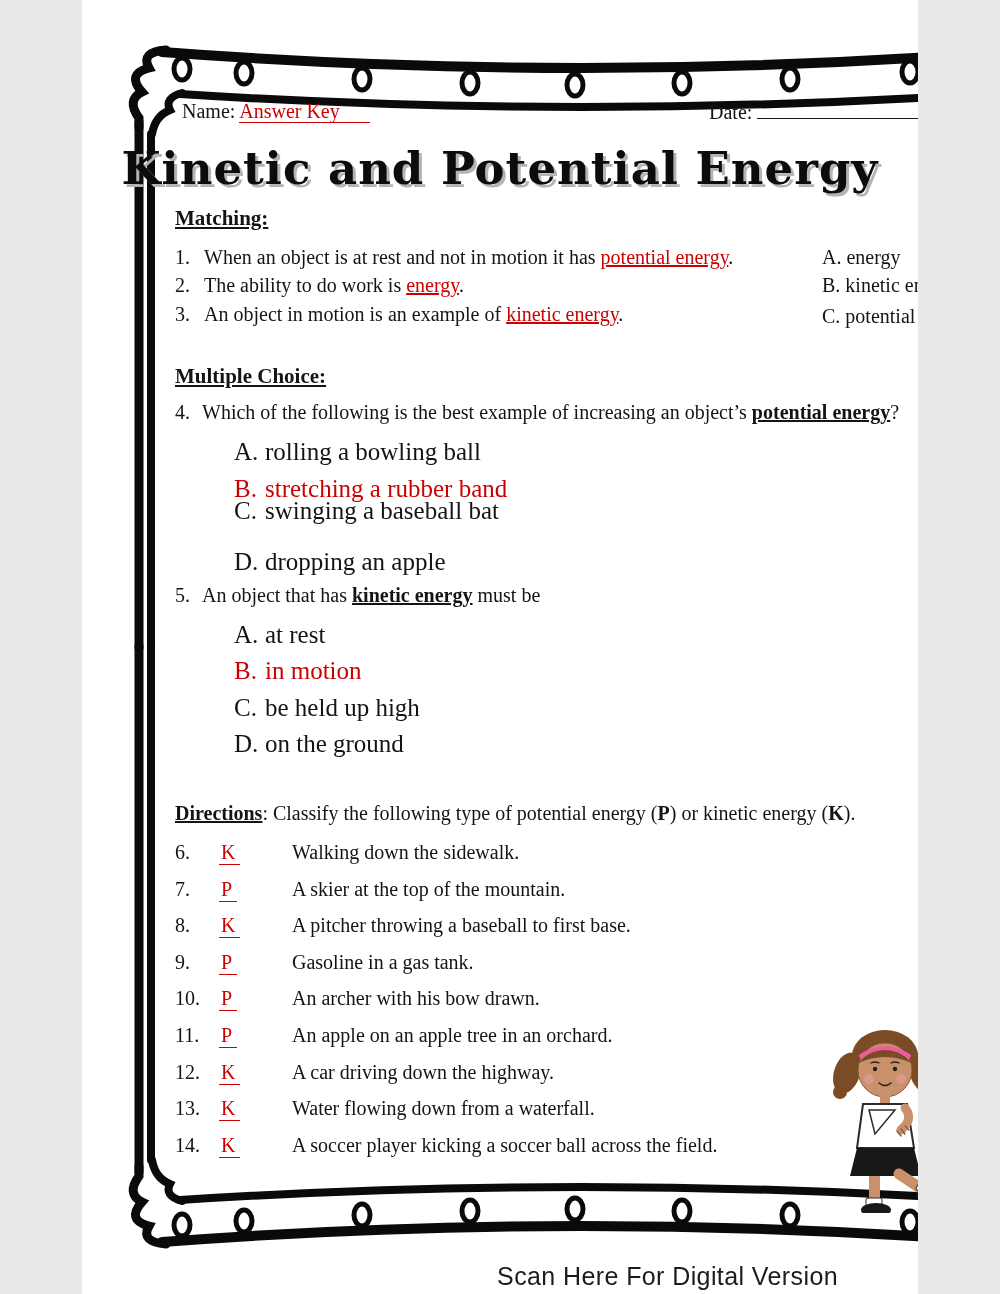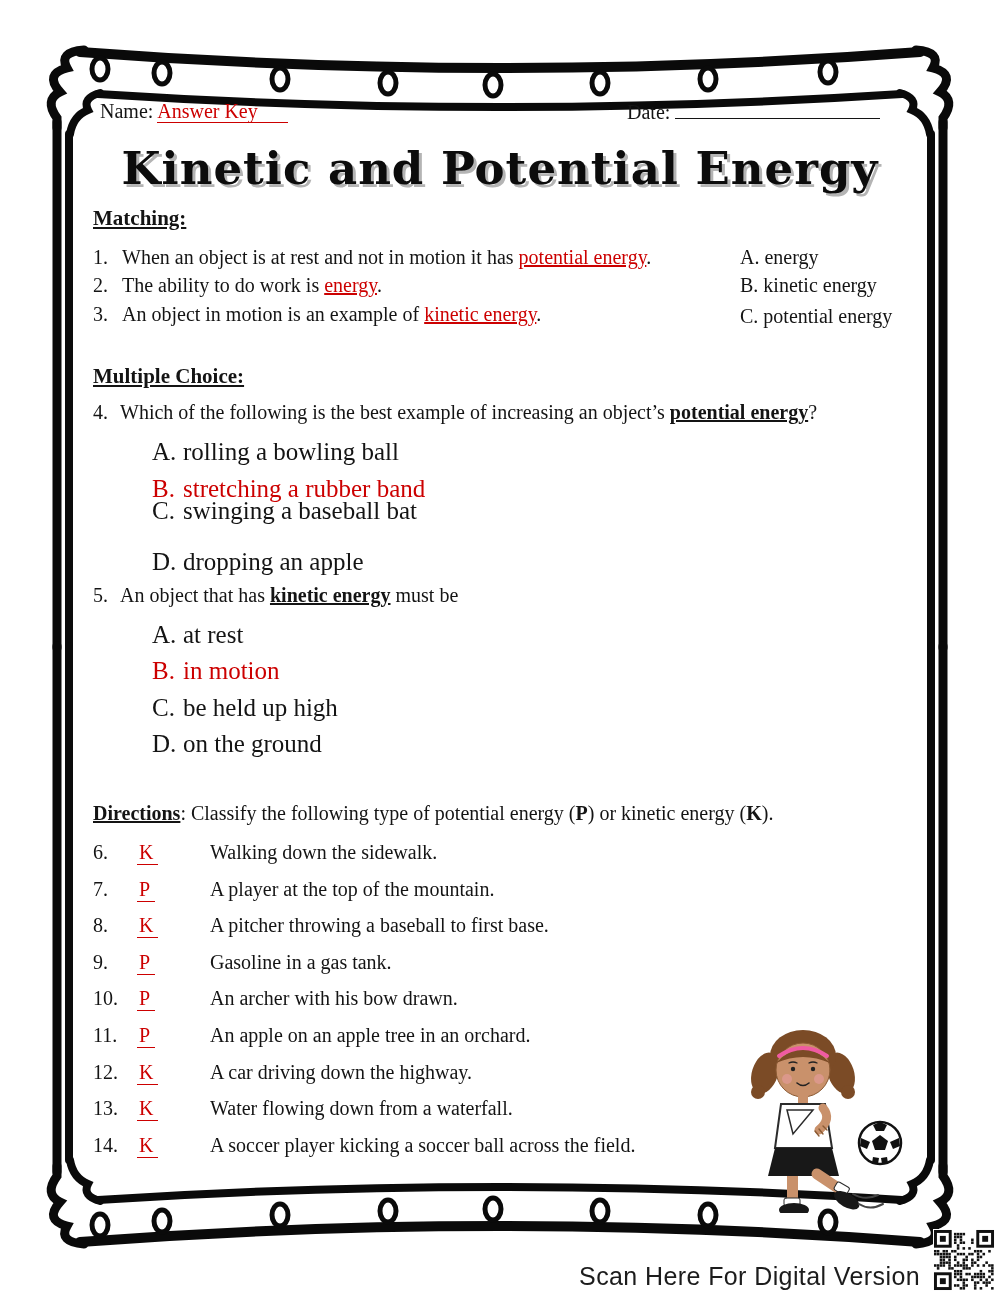--- a/index.html
+++ b/index.html
@@ -1,16 +1,16 @@
 <!DOCTYPE html>
 <html><head>
 <meta charset="utf-8">
 <style>
   html,body{margin:0;padding:0;background:#e8e8e8;}
-  .page{position:relative;width:1000px;height:1294px;background:#ffffff;
+  .page{position:relative;width:836px;height:1294px;background:#ffffff;
         font-family:"Liberation Serif",serif;color:#141414;overflow:hidden;margin:0 auto;}
   .abs{position:absolute;white-space:nowrap;}
   .fs20{font-size:20px;}
   .section-head{font-size:21px;font-weight:bold;text-decoration:underline;}
   .red-u{color:#cc0000;text-decoration:underline;}
   .bu{font-weight:bold;text-decoration:underline;}
   .b{font-weight:bold;}
   .name-value{color:#cc0000;border-bottom:1.7px solid #cc0000;padding-right:30px;}
   .date-line{display:inline-block;width:205px;border-bottom:1.7px solid #141414;height:18px;vertical-align:baseline;}
   .title{left:0;right:0;top:142px;text-align:center;font-family:"DejaVu Serif",serif;
@@ -115,21 +115,21 @@
   <div class="abs choice" style="top:621px;"><span class="lbl">A.</span><span>at rest</span></div>
   <div class="abs choice correct" style="top:657px;"><span class="lbl">B.</span><span>in motion</span></div>
   <div class="abs choice" style="top:694px;"><span class="lbl">C.</span><span>be held up high</span></div>
   <div class="abs choice" style="top:730px;"><span class="lbl">D.</span><span>on the ground</span></div>
 
   <div class="abs fs20" style="left:93px;top:802px;">
     <span class="bu">Directions</span><span>: Classify the following type of potential energy (</span><span class="b">P</span><span>) or kinetic energy (</span><span class="b">K</span><span>).</span>
   </div>
 
   <div class="abs c-row" style="top:841px;"><span class="c-num">6.</span><span class="c-ans">K</span><span class="c-text">Walking down the sidewalk.</span></div>
-  <div class="abs c-row" style="top:878px;"><span class="c-num">7.</span><span class="c-ans">P</span><span class="c-text">A player at the top of the mountain.</span></div>
+  <div class="abs c-row" style="top:878px;"><span class="c-num">7.</span><span class="c-ans">P</span><span class="c-text">A skier at the top of the mountain.</span></div>
   <div class="abs c-row" style="top:914px;"><span class="c-num">8.</span><span class="c-ans">K</span><span class="c-text">A pitcher throwing a baseball to first base.</span></div>
   <div class="abs c-row" style="top:951px;"><span class="c-num">9.</span><span class="c-ans">P</span><span class="c-text">Gasoline in a gas tank.</span></div>
   <div class="abs c-row" style="top:987px;"><span class="c-num">10.</span><span class="c-ans">P</span><span class="c-text">An archer with his bow drawn.</span></div>
   <div class="abs c-row" style="top:1024px;"><span class="c-num">11.</span><span class="c-ans">P</span><span class="c-text">An apple on an apple tree in an orchard.</span></div>
   <div class="abs c-row" style="top:1061px;"><span class="c-num">12.</span><span class="c-ans">K</span><span class="c-text">A car driving down the highway.</span></div>
   <div class="abs c-row" style="top:1097px;"><span class="c-num">13.</span><span class="c-ans">K</span><span class="c-text">Water flowing down from a waterfall.</span></div>
   <div class="abs c-row" style="top:1134px;"><span class="c-num">14.</span><span class="c-ans">K</span><span class="c-text">A soccer player kicking a soccer ball across the field.</span></div>
 
   <svg class="abs" style="left:735px;top:1018px;" width="185" height="195" viewBox="0 0 185 195">
     <g stroke-linecap="round">

